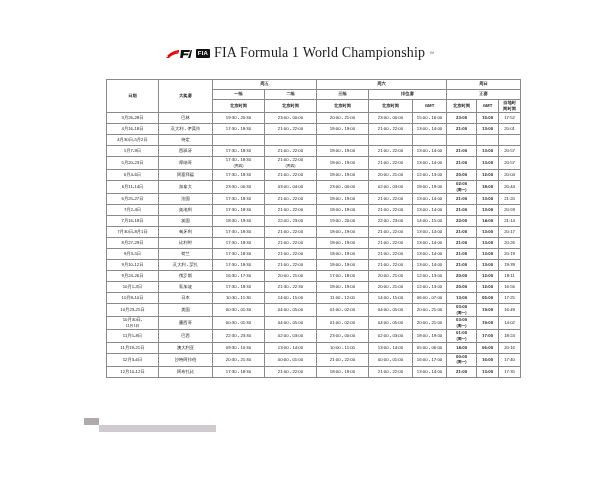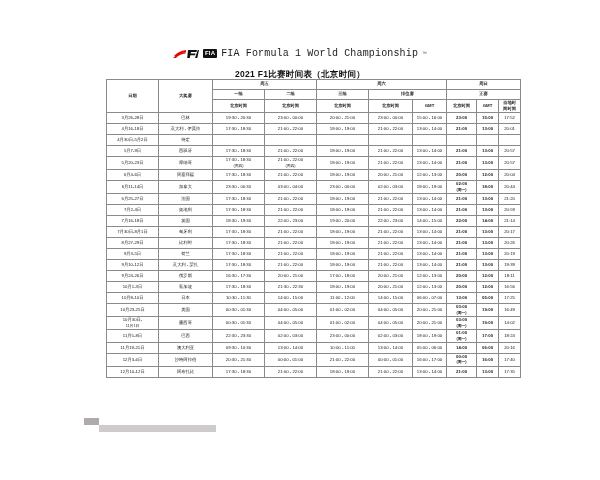--- a/index.html
+++ b/index.html
@@ -46,25 +46,25 @@
     color: #ffffff;
     font-size: 6px;
     font-weight: bold;
     letter-spacing: .2px;
     padding: 1px 2px 1px 2px;
     border-radius: 1px;
     line-height: 7px;
     font-family: "Liberation Sans", sans-serif;
   }
   .champ-text {
-    font-size: 10px;
+    font-size: 14px;
     color: #1b1b1b;
     letter-spacing: .15px;
     white-space: nowrap;
-    font-family: Liberation Mono, monospace;
+    font-family: Liberation Serif, serif;
   }
   .tm {
     font-size: 5px;
     vertical-align: super;
     color: #555;
   }
 
   .doc-title {
     text-align: center;
     font-size: 8.5px;
@@ -192,21 +192,20 @@
           <path d="M30 4 L48 4 L47 8 L36 8 L35.4 11 L45 11 L44.2 14.6 L34.7 14.6 L33.5 20 L28.4 20 Z"></path>
           <path d="M49.5 4 L52 4 L48.6 20 L44 20 Z"></path>
         </g>
       </svg>
     </span>
     <span class="fia-badge">FIA</span>
     <span class="champ-text">FIA Formula 1 World Championship</span>
     <span class="tm">™</span>
   </div>
 
-  <div class="doc-title">2021 F1比赛时间表（北京时间）</div>
 
   <div class="table-wrap">
     <table class="sched">
       <colgroup>
         <col class="c-date">
           <col class="c-gp">
           <col class="c-fp1">
           <col class="c-fp2">
         <col class="c-fp3">
           <col class="c-qual">

